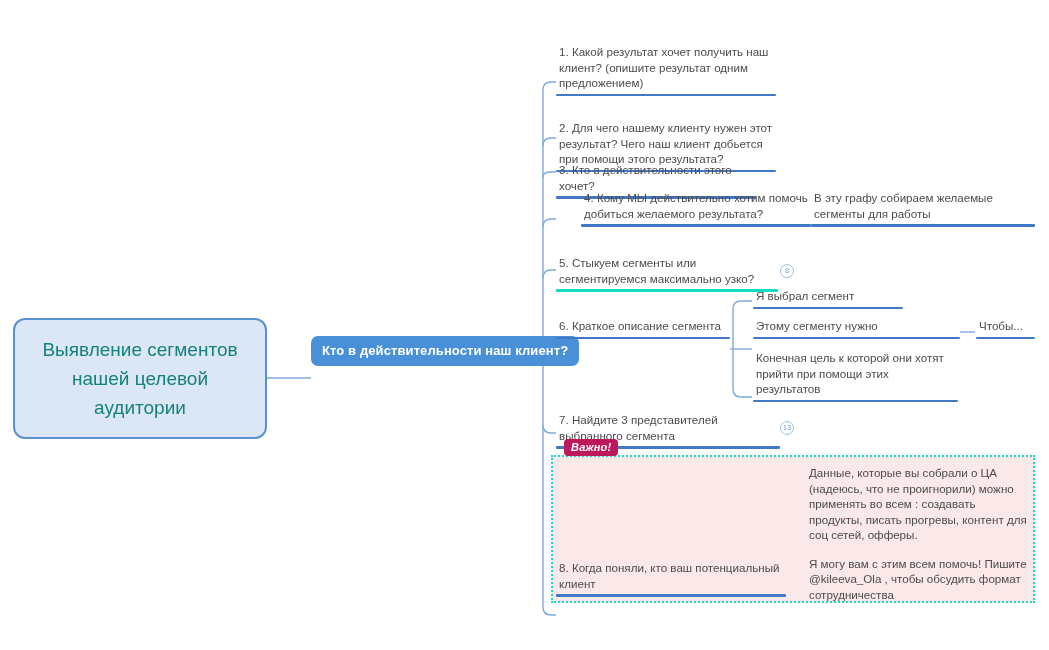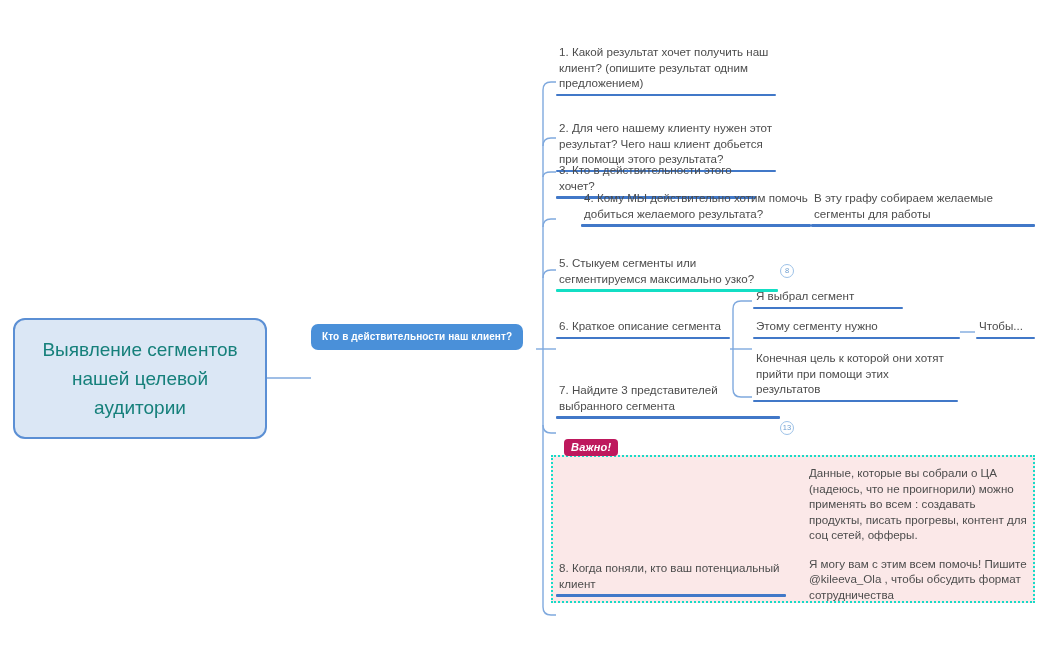--- a/index.html
+++ b/index.html
@@ -18,24 +18,24 @@
     position:absolute;left:13px;top:318px;width:254px;height:121px;
     background:#dbe7f5;border:2px solid #5b8fd4;border-radius:12px;
     box-sizing:border-box;
     display:flex;align-items:center;justify-content:center;text-align:center;
     color:#16807b;font-size:19px;line-height:29px;
   }
   .root-node .root-text{display:block;padding:0 10px;}
 
   
   .main-topic{
-    position:absolute;left:311px;top:324px;
+    position:absolute;left:311px;top:336px;
     background:#4a90d9;border-radius:7px;
     padding:7px 11px 8px 11px;
-    color:#ffffff;font-size:10px;font-weight:bold;white-space:nowrap;
+    color:#ffffff;font-size:13px;font-weight:bold;white-space:nowrap;
     letter-spacing:.1px;
   }
 
   
   .topic{
     position:absolute;
     color:#4c4c4c;
     font-size:11.6px;
     line-height:15.5px;
     box-sizing:border-box;
@@ -163,21 +163,21 @@
   <div class="topic" style="left:976px;top:318px;width:59px;">
     <span class="t-text">Чтобы...</span>
     <span class="t-rule"></span>
   </div>
 
   <div class="topic" style="left:753px;top:350px;width:205px;">
     <span class="t-text">Конечная цель к которой они хотят прийти при помощи этих результатов</span>
     <span class="t-rule"></span>
   </div>
 
-  <div class="topic" style="left:556px;top:382px;width:224px;">
+  <div class="topic" style="left:556px;top:412px;width:224px;">
     <span class="t-text">7. Найдите 3 представителей выбранного сегмента</span>
     <span class="t-rule"></span>
   </div>
   <div class="badge" style="left:780px;top:421px;">13</div>
 
   <div class="important-box"></div>
   <div class="important-tag">Важно!</div>
 
   <div class="topic" style="left:556px;top:560px;width:230px;">
     <span class="t-text">8. Когда поняли, кто ваш потенциальный клиент</span>

